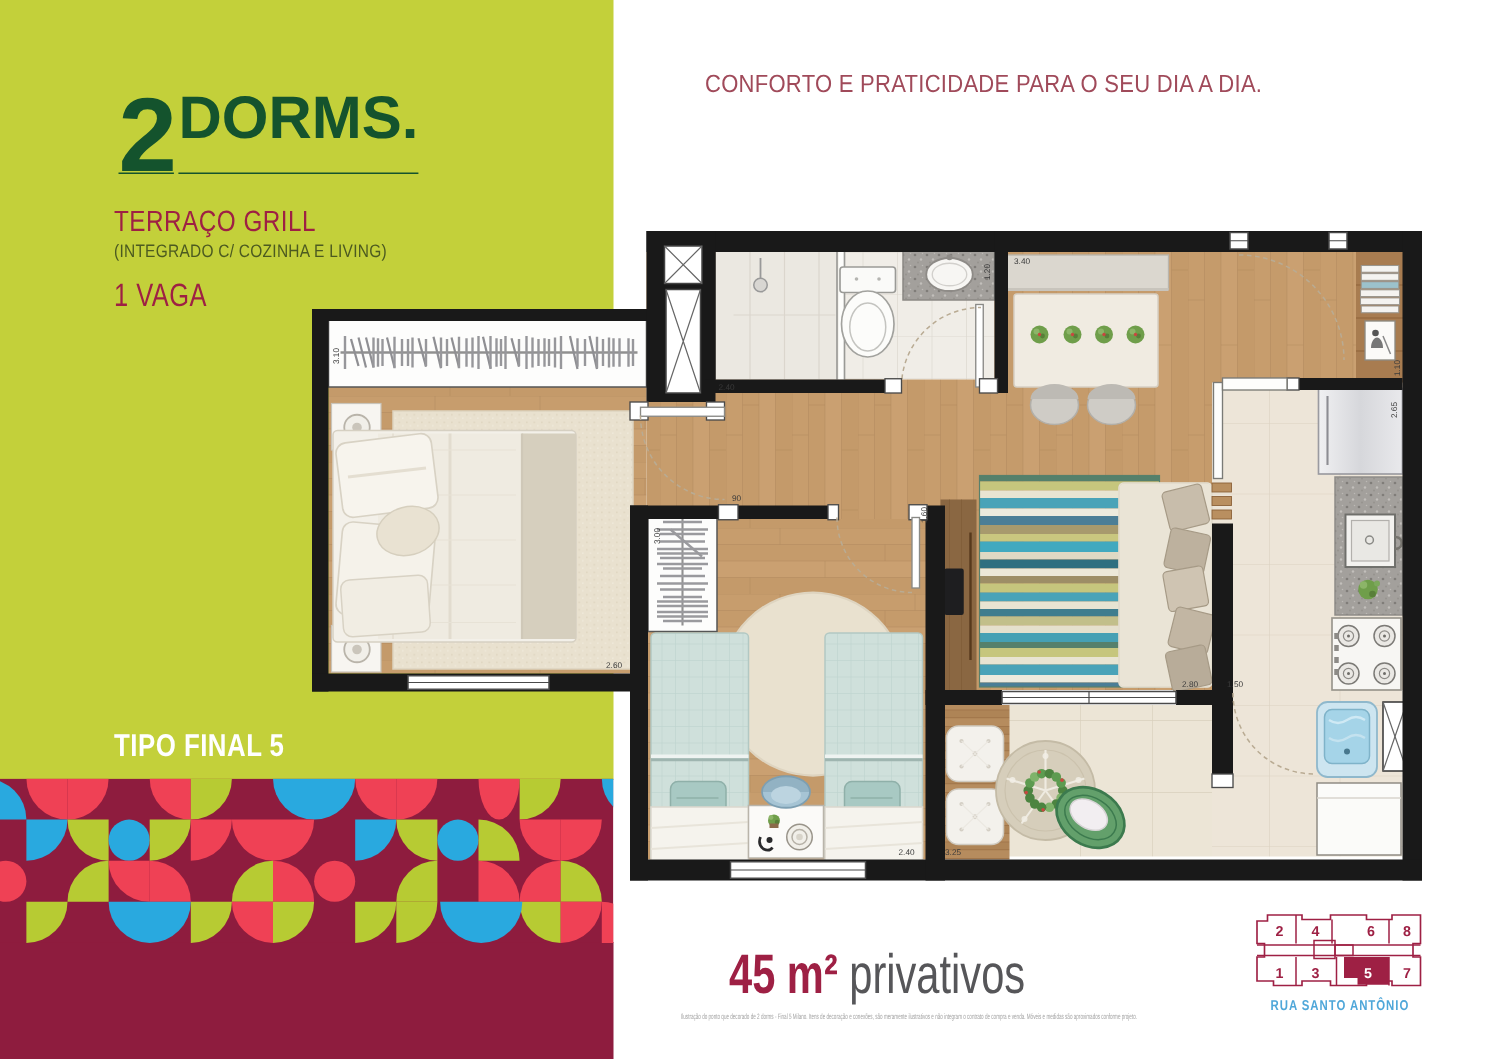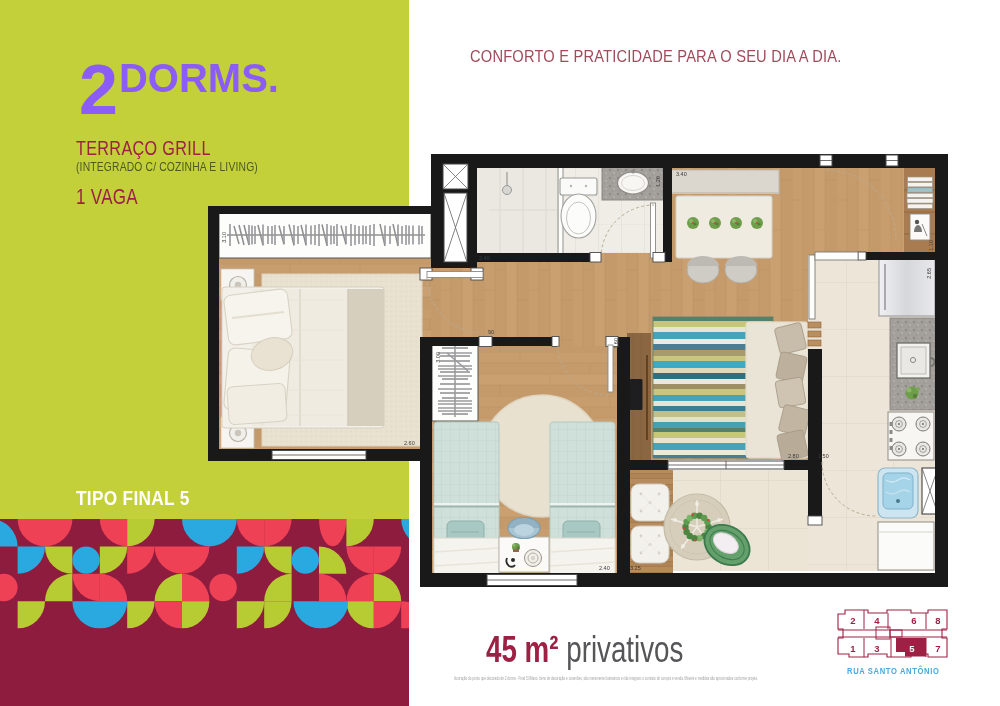--- a/index.html
+++ b/index.html
@@ -57,21 +57,21 @@
       <path d="M17.6 601.2L45.0 601.2A27.4 27.4 0 0 1 17.6 628.6Z" fill="#b7cb33"></path>
       <path d="M72.4 601.2A27.4 27.4 0 0 0 127.2 601.2Z" fill="#29a9df"></path>
       <path d="M127.2 601.2L154.6 601.2A27.4 27.4 0 0 1 127.2 628.6Z" fill="#b7cb33"></path>
       <path d="M236.8 601.2L264.2 601.2A27.4 27.4 0 0 1 236.8 628.6Z" fill="#b7cb33"></path>
       <path d="M264.2 601.2L291.6 601.2A27.4 27.4 0 0 1 264.2 628.6Z" fill="#b7cb33"></path>
       <path d="M293.4 601.2A27.4 27.4 0 0 0 348.2 601.2Z" fill="#29a9df"></path>
       <path d="M401.2 628.6L401.2 601.2A27.4 27.4 0 0 1 428.6 628.6Z" fill="#ef4155"></path>
     </g>
   </svg>
 
-<div class="abs" style="left:79px;top:55px;color:#8b5cf6;font-weight:bold;line-height:1;">
+<div class="abs" style="left:79px;top:55px;color:#14532d;font-weight:bold;line-height:1;text-decoration:underline;">
   <span style="font-size:70px;letter-spacing:-2px;">2</span><span style="font-size:40px;position:relative;top:-22px;left:3px;">DORMS.</span>
 </div>
 <div class="abs" style="left:76px;top:137px;color:#9e2044;font-size:19.5px;letter-spacing:0.4px;transform:scaleX(0.83);">TERRAÇO GRILL</div>
 <div class="abs" style="left:76px;top:160px;color:#4c5a20;font-size:12px;letter-spacing:0.2px;transform:scaleX(0.86);">(INTEGRADO C/ COZINHA E LIVING)</div>
 <div class="abs" style="left:76px;top:185px;color:#9e2044;font-size:21.5px;letter-spacing:0.4px;transform:scaleX(0.79);">1 VAGA</div>
 <div class="abs" style="left:76px;top:485.5px;color:#fff;font-size:21px;font-weight:bold;letter-spacing:0.4px;transform:scaleX(0.82);">TIPO FINAL 5</div>
 
 <div class="abs" style="left:470px;top:47px;color:#a04a5a;font-size:16.5px;letter-spacing:0.2px;transform:scaleX(0.89);">CONFORTO E PRATICIDADE PARA O SEU DIA A DIA.</div>
 
 <svg style="position:absolute;left:200px;top:145px" width="760" height="455" viewBox="200 145 760 455">

